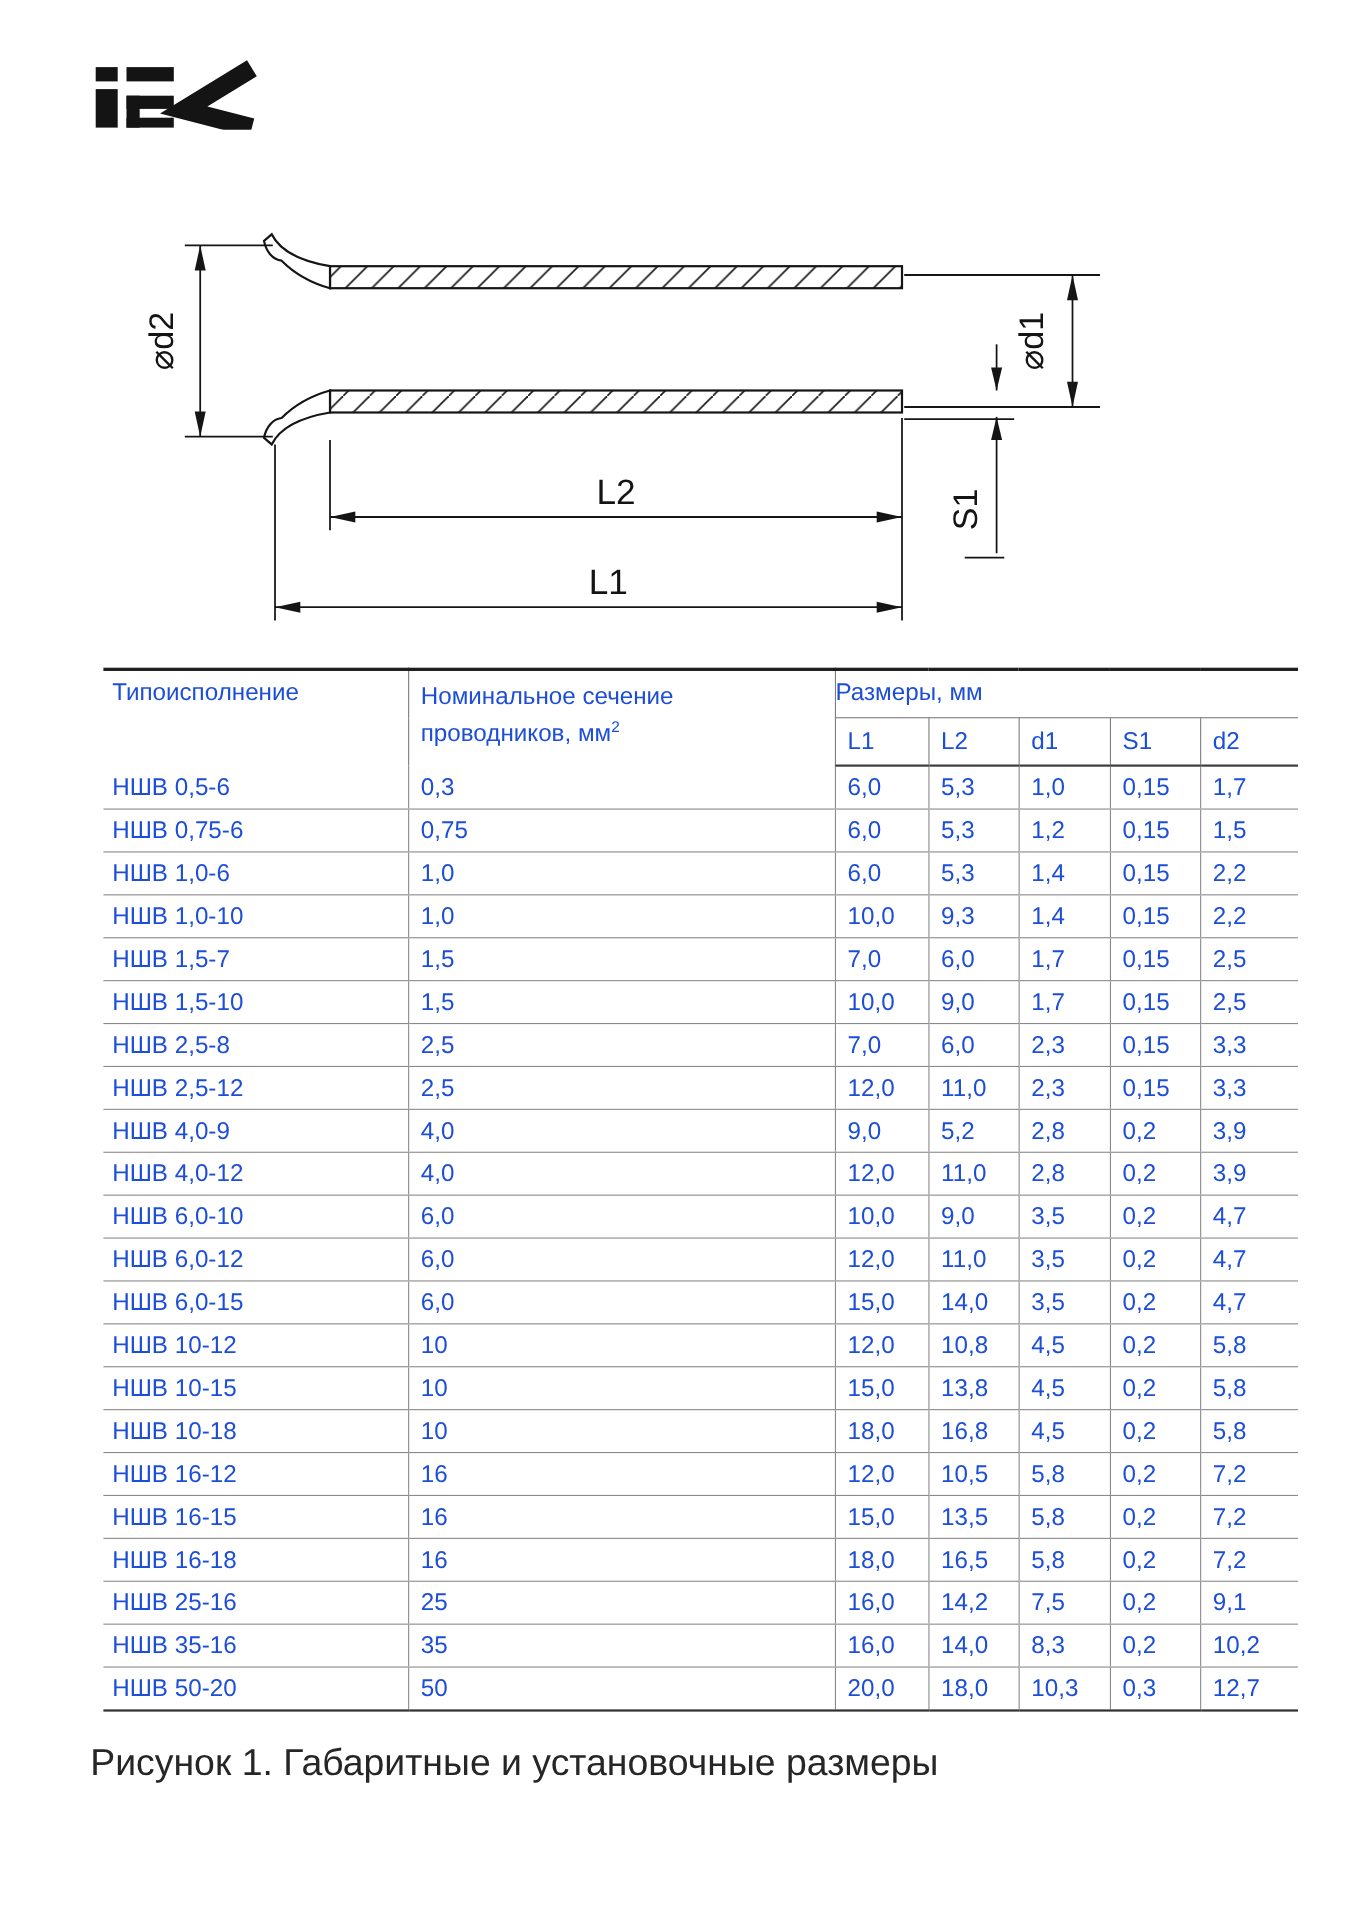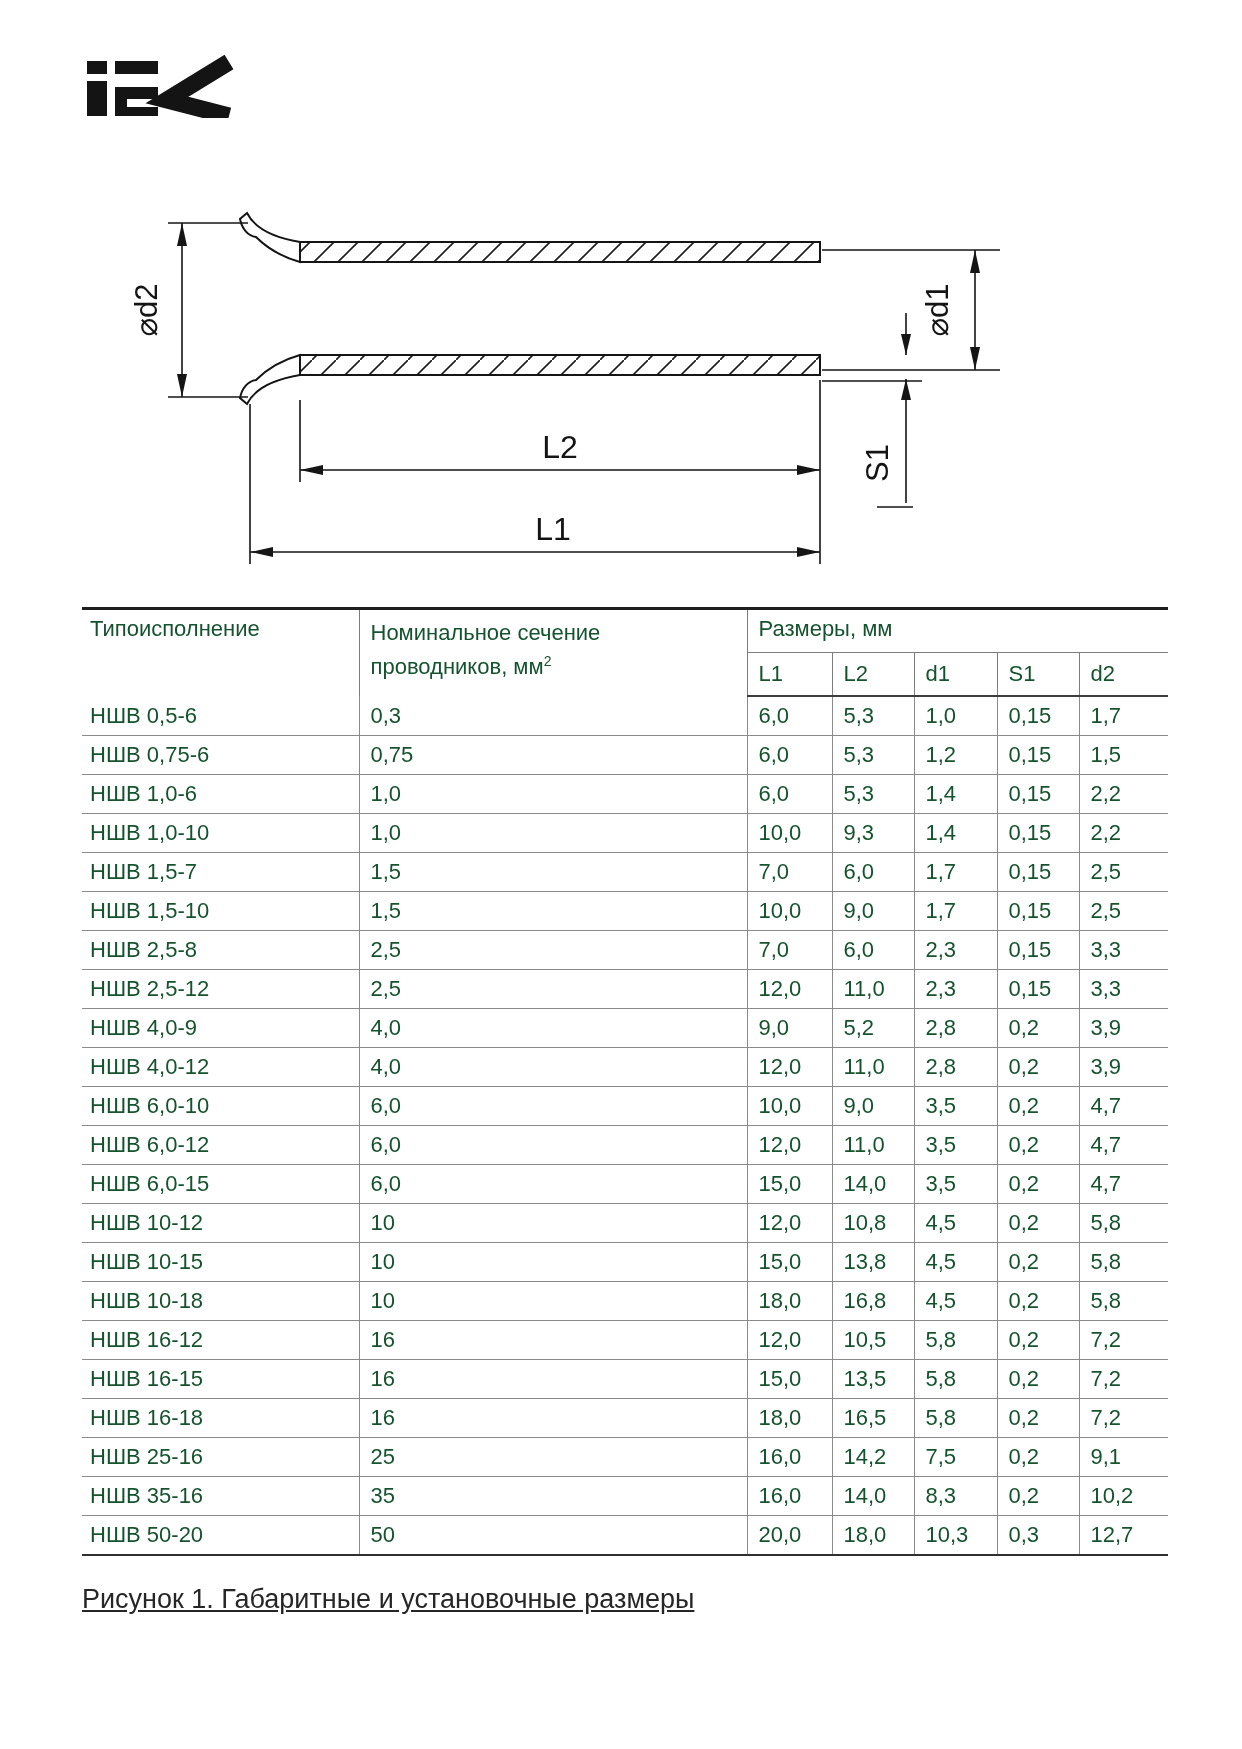--- a/index.html
+++ b/index.html
@@ -5,41 +5,41 @@
   html,body{margin:0;padding:0;background:#ffffff;}
   .page{
     position:relative;width:1242px;height:1749px;background:#ffffff;
     font-family:"Liberation Sans", sans-serif;color:#1c1c1c;overflow:hidden;
   }
   .logo{position:absolute;left:84px;top:54px;}
   .drawing{position:absolute;left:110px;top:185px;}
   .drawing text{font-family:"Liberation Sans", sans-serif;fill:#141414;}
 
   table.spec{
-    position:absolute;left:82px;top:607px;width:1086px;
+    position:absolute;left:94px;top:607px;width:1086px;
     border-collapse:collapse;table-layout:fixed;
-    font-size:22px;color:#14532d;border-top:3px solid #1f1f1f;
+    font-size:22px;color:#1d4ed8;border-top:3px solid #1f1f1f;
   }
   table.spec th{font-weight:normal;text-align:left;}
   .h-type,.h-section{vertical-align:top;padding:6px 6px 0 8px;}
   .h-type{border-right:1px solid #7d7d7d;}
   .h-section{border-right:1px solid #7d7d7d;padding-left:11px;line-height:1.55;margin-top:26px;}
-  .h-sizes{height:36px;vertical-align:top;padding:6px 0 0 11px;border-bottom:1px solid #7d7d7d;}
+  .h-sizes{height:36px;vertical-align:top;padding:6px 0 0 0;border-bottom:1px solid #7d7d7d;}
   .h-sub{height:40px;vertical-align:middle;padding-left:11px;border-left:1px solid #7d7d7d;}
   .hrowB th{border-bottom:2px solid #3c3c3c;}
   sup.sq{font-size:14px;}
   table.spec td{
     height:38px;vertical-align:middle;padding:0 4px 0 11px;
     border-bottom:1px solid #8a8a8a;white-space:nowrap;overflow:hidden;
   }
   table.spec td:first-child{padding-left:8px;}
   table.spec td + td{border-left:1px solid #8a8a8a;}
   table.spec tbody tr:last-child td{border-bottom:2px solid #303030;}
 
-  .caption{position:absolute;left:82px;top:1584px;font-size:27px;color:#262626;text-decoration:underline;}
+  .caption{position:absolute;left:82px;top:1584px;font-size:34px;color:#262626;}
 </style>
 </head>
 <body>
 
 <div class="page">
 
   <svg class="logo" width="166" height="64" viewBox="0 0 166 64">
     <g fill="#141414">
       <rect x="3" y="7" width="20" height="13"></rect>
       <rect x="3" y="27" width="20" height="35"></rect>

